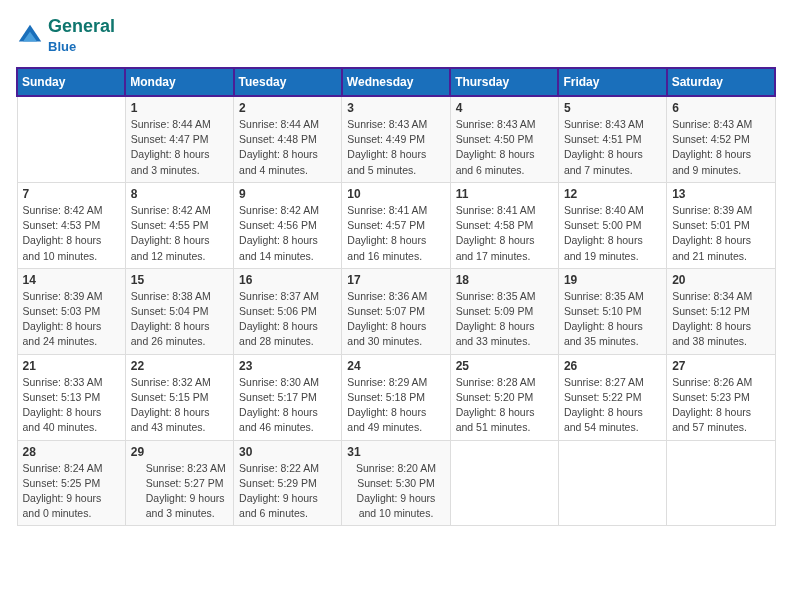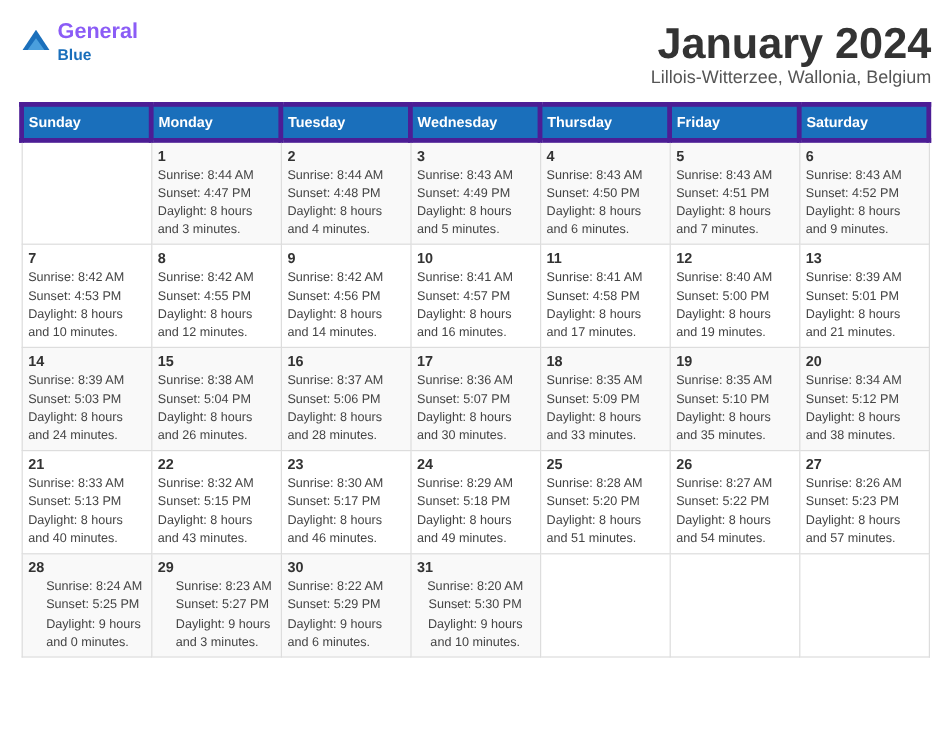--- a/index.html
+++ b/index.html
@@ -17,21 +17,21 @@
       margin-bottom: 12px;
     }
     .logo {
       display: flex;
       align-items: center;
       gap: 4px;
     }
     .logo-text-general {
       font-size: 18px;
       font-weight: bold;
-      color: #8b5cf6;
+      color: #0f766e;
     }
     .logo-text-blue {
       font-size: 13px;
       font-weight: bold;
       color: #1a6fbb;
     }
     .logo-icon {
       width: 28px;
       height: 28px;
     }
@@ -53,21 +53,21 @@
       border-collapse: collapse;
       font-size: 11px;
     }
     .calendar-table thead tr th {
       background-color: #1a6fbb;
       color: #fff;
       padding: 6px 4px;
       text-align: left;
       font-size: 12px;
       font-weight: bold;
-      border: 4px solid #4c1d95;
+      border: 2px solid #4c1d95;
     }
     .calendar-table tbody tr td {
       border: 1px solid #ddd;
       vertical-align: top;
       padding: 4px 5px;
       width: 108px;
       min-height: 80px;
       background: #fff;
     }
     .calendar-table tbody tr:nth-child(odd) td {
@@ -94,24 +94,20 @@
 <div class="header-area">
   <div class="logo">
     <svg class="logo-icon" viewBox="0 0 40 40" xmlns="http://www.w3.org/2000/svg">
       <polygon points="20,4 36,28 4,28" fill="#1a6fbb"></polygon>
       <polygon points="20,14 30,28 10,28" fill="#4a9fdd"></polygon>
     </svg>
     <div>
       <span class="logo-text-general">General</span><br>
       <span class="logo-text-blue">Blue</span>
     </div>
-  </div>
-  <div class="title-area">
-    <div class="main-title">January 2024</div>
-    <div class="subtitle">Lillois-Witterzee, Wallonia, Belgium</div>
   </div>
 </div>
 
 <table class="calendar-table">
   <thead>
     <tr>
       <th>Sunday</th>
       <th>Monday</th>
       <th>Tuesday</th>
       <th>Wednesday</th>
@@ -288,21 +284,21 @@
         <td>
           <div class="day-number">27</div>
           <div class="day-info" style="white-space: pre-line;">Sunrise: 8:26 AM
 Sunset: 5:23 PM
 Daylight: 8 hours and 57 minutes.</div>
         </td>
       </tr>
       <tr>
         <td>
           <div class="day-number">28</div>
-          <div class="day-info" style="white-space: pre-line; margin-left: 15px;">Sunrise: 8:24 AM
+          <div class="day-info" style="white-space: pre-line;">Sunrise: 8:24 AM
 Sunset: 5:25 PM
 Daylight: 9 hours and 0 minutes.</div>
         </td>
         <td>
           <div class="day-number">29</div>
           <div class="day-info" style="white-space: pre-line; margin-left: 15px;">Sunrise: 8:23 AM
 Sunset: 5:27 PM
 Daylight: 9 hours and 3 minutes.</div>
         </td>
         <td>

